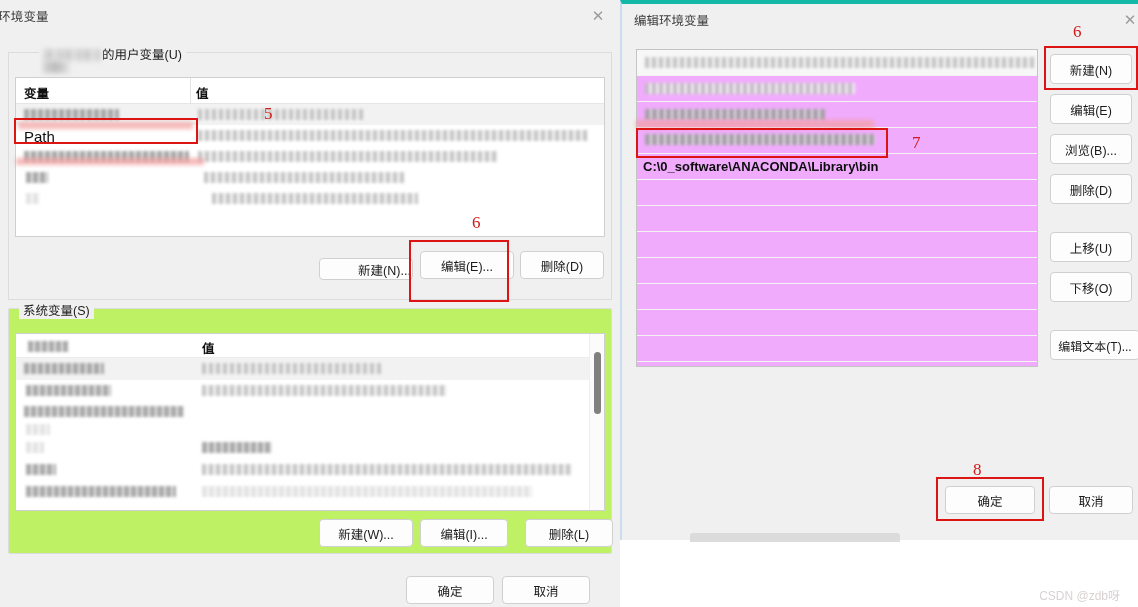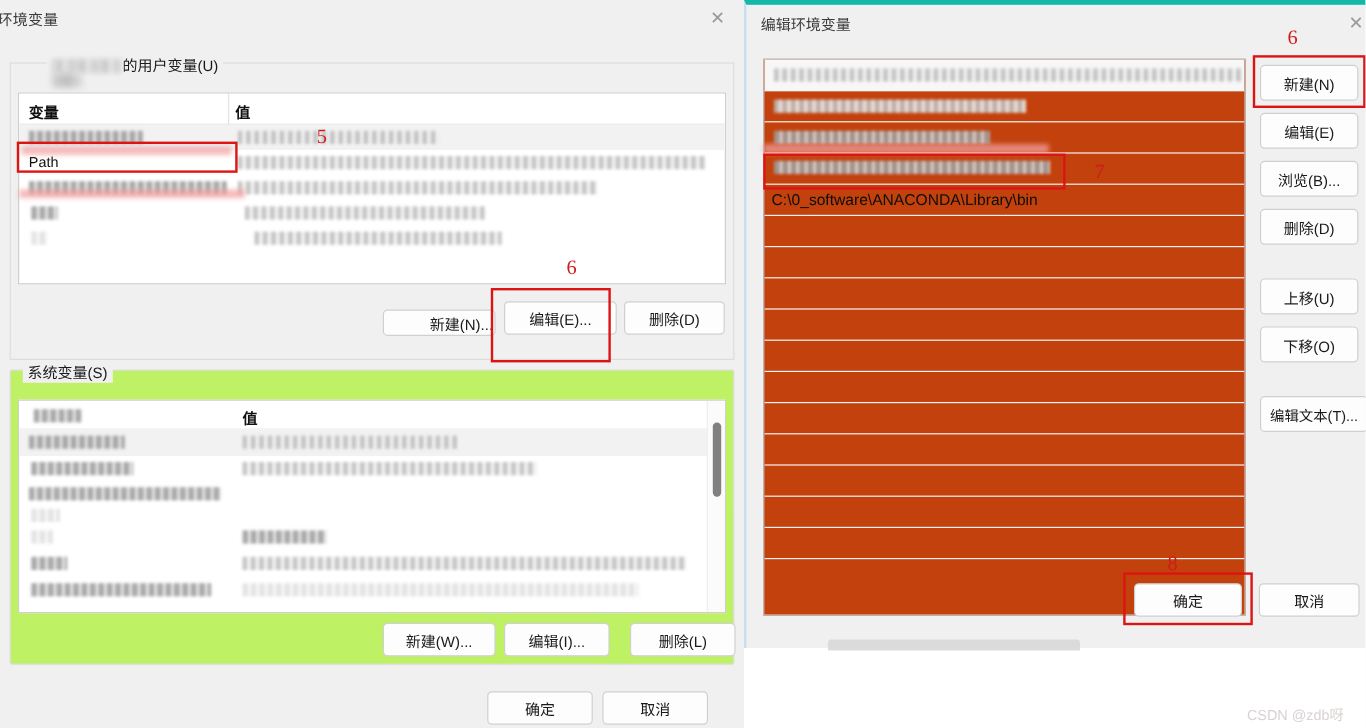--- a/index.html
+++ b/index.html
@@ -258,25 +258,26 @@
     right: -4px; top: 2px;
     width: 24px; height: 26px;
     display: flex; align-items: center; justify-content: center;
     color: #9a9a9a;
     font-size: 15px;
     line-height: 1;
   }
   .path-list {
     position: absolute;
     left: 14px; top: 45px;
-    width: 402px; height: 464px;
-    background: #c2410c;
+    width: 402px; height: 318px;
+    background: #f0abfc;
     border: 1px solid #c4c4c4;
     box-sizing: border-box;
     overflow: hidden;
+    font-weight: bold;
   }
   .path-row {
     position: absolute;
     left: 0;
     width: 100%;
     height: 26px;
     border-bottom: 1px solid #f4f4f4;
     box-sizing: border-box;
   }
   .path-row.sel { background: #f7f7f7; }
@@ -356,21 +357,21 @@
           <div class="hdr-sep"></div>
           <div class="col c2">值</div>
         </div>
 
         <div class="row sel" style="top:26px;">
           <div class="pix dark" style="left:8px; top:5px; width:95px;"></div>
           <div class="pix" style="left:182px; top:5px; width:168px;"></div>
         </div>
 
         <div class="row" style="top:47px;">
-          <div class="path-text" style="left:8px; top:3px; font-size:12px;text-align:right;">Path</div>
+          <div class="path-text" style="left:8px; top:3px; font-size:15px;text-align:right;">Path</div>
           <div class="pix" style="left:182px; top:5px; width:390px;"></div>
         </div>
 
         <div class="row" style="top:68px;">
           <div class="pix dark" style="left:8px; top:5px; width:165px;"></div>
           <div class="pix" style="left:182px; top:5px; width:300px;"></div>
         </div>
 
         <div class="row" style="top:89px;">
           <div class="pix dark" style="left:10px; top:5px; width:22px;"></div>

